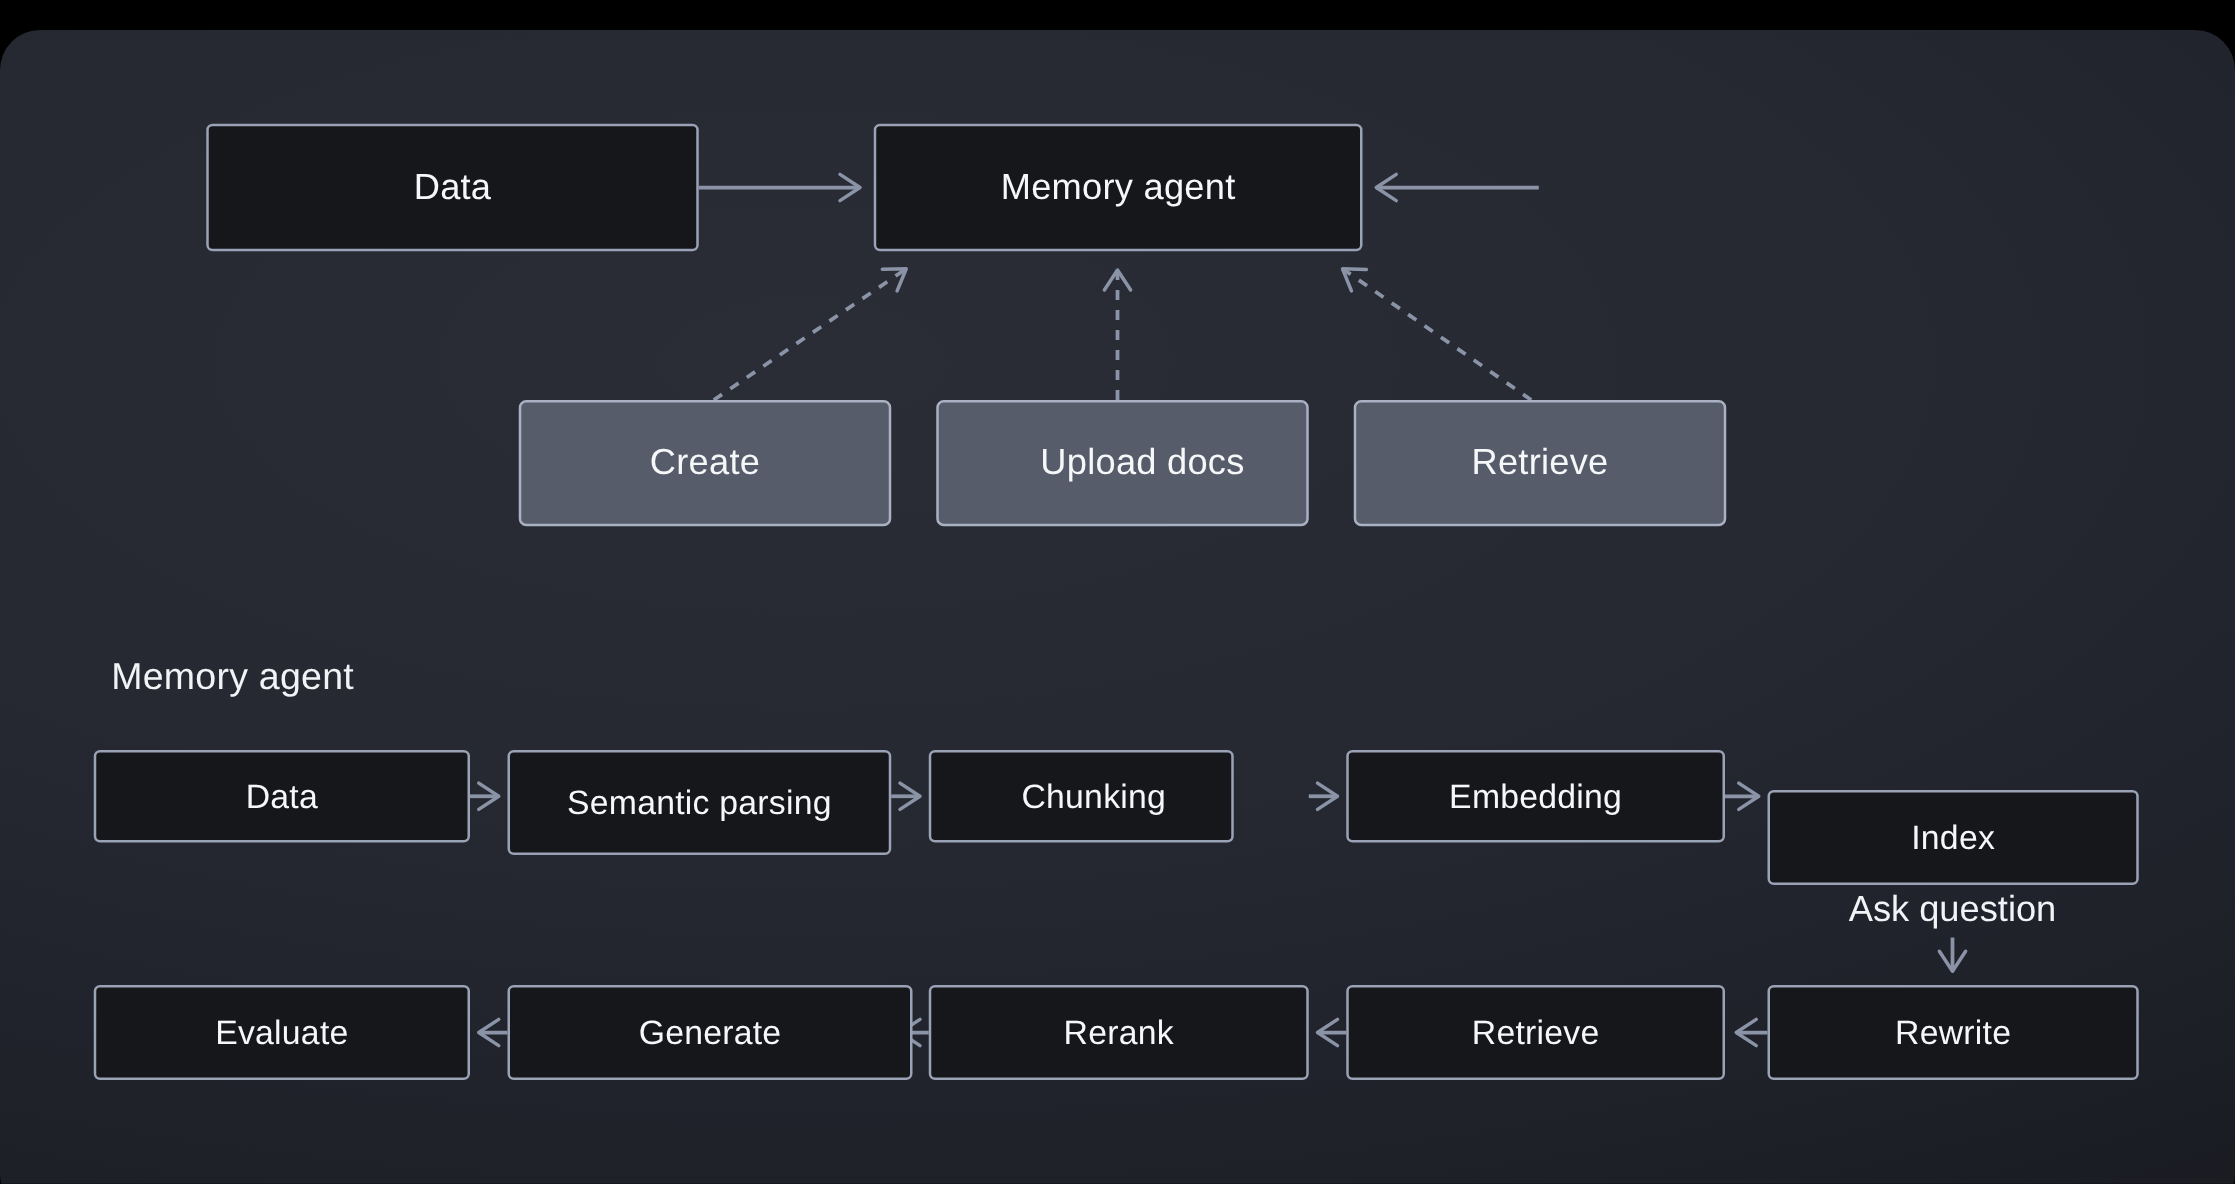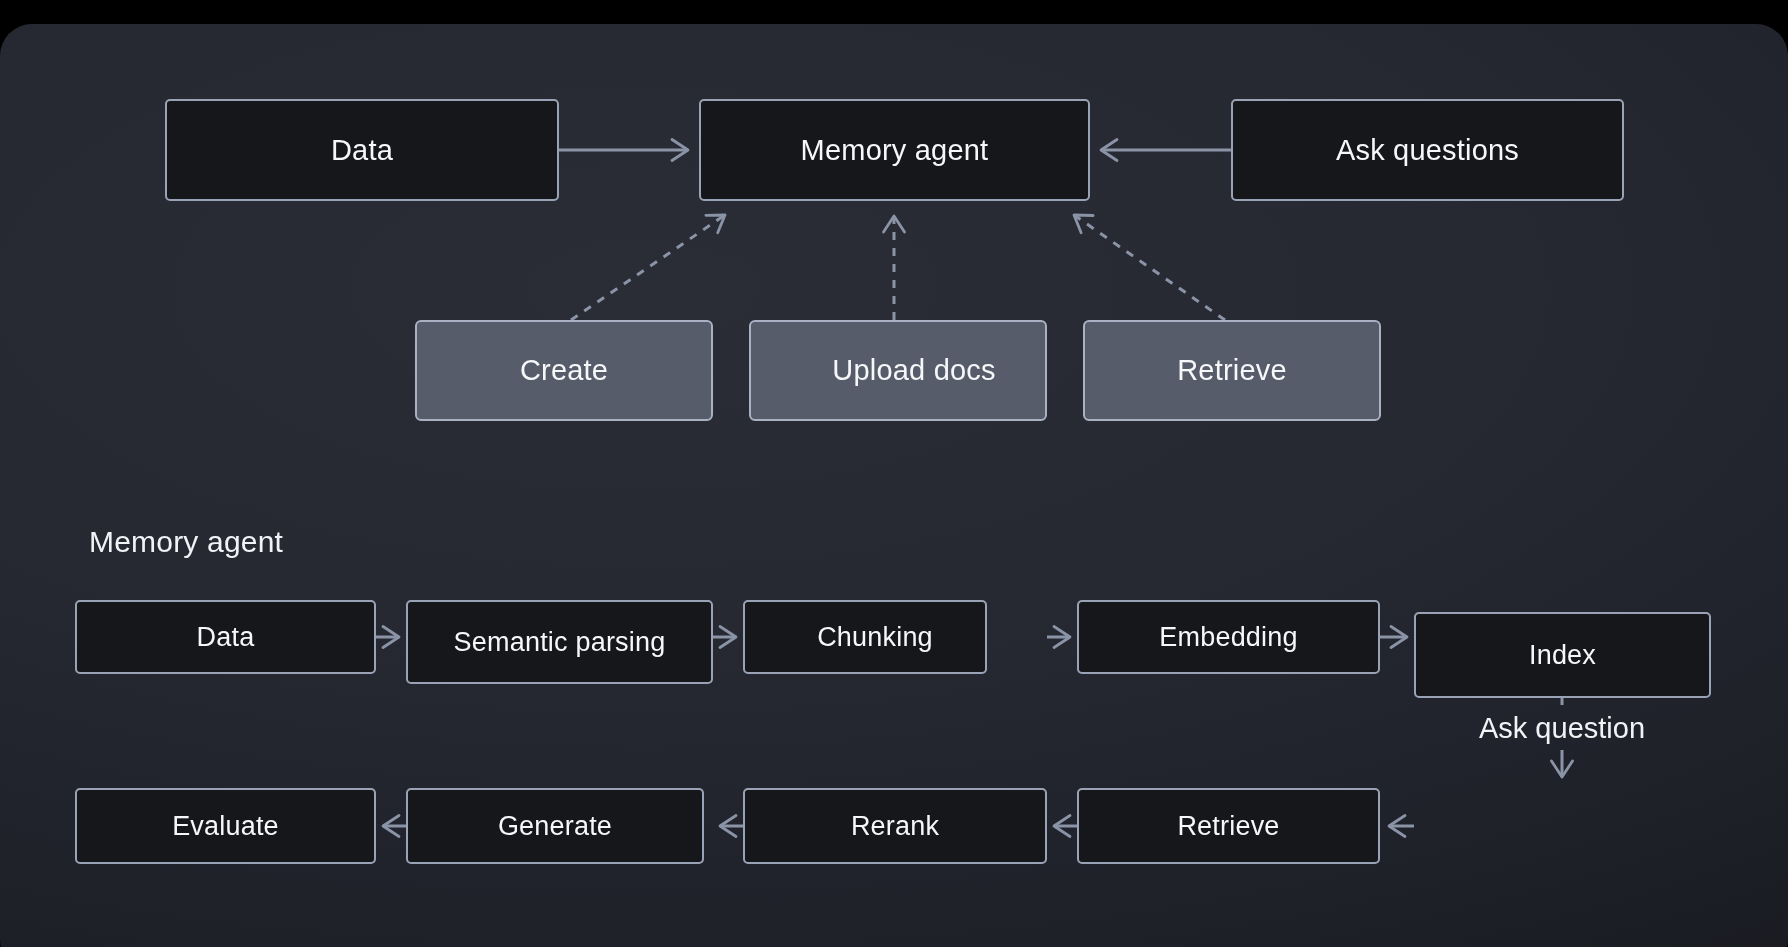--- a/index.html
+++ b/index.html
@@ -67,25 +67,25 @@
   #n-ask-questions  { left: 1231px; top: 75px;  width: 393px; height: 102px; }
   #n-create         { left: 415px;  top: 296px; width: 298px; height: 101px; }
   #n-upload-docs    { left: 749px;  top: 296px; width: 298px; height: 101px; padding-left: 32px; }
   #n-retrieve-top   { left: 1083px; top: 296px; width: 298px; height: 101px; }
 
   
   #n-data-b         { left: 75px;   top: 576px; width: 301px; height: 74px; }
   #n-semantic       { left: 406px;  top: 576px; width: 307px; height: 84px; }
   #n-chunking       { left: 743px;  top: 576px; width: 244px; height: 74px; padding-left: 20px; }
   #n-embedding      { left: 1077px; top: 576px; width: 303px; height: 74px; }
-  #n-index          { left: 1414px; top: 588px; width: 297px; height: 86px; }
+  #n-index          { left: 1414px; top: 608px; width: 297px; height: 76px; }
 
   
   #n-evaluate       { left: 75px;   top: 764px; width: 301px; height: 76px; }
-  #n-generate       { left: 406px;  top: 764px; width: 298px; height: 76px; }
+  #n-generate       { left: 406px;  top: 764px; width: 324px; height: 76px; }
   #n-rerank         { left: 743px;  top: 764px; width: 304px; height: 76px; }
   #n-retrieve-b     { left: 1077px; top: 764px; width: 303px; height: 76px; }
   #n-rewrite        { left: 1414px; top: 764px; width: 297px; height: 76px; }
 
   .section-label {
     position: absolute;
     left: 89px;
     top: 501px;
     font-size: 30px;
     color: #f2f3f6;
@@ -129,33 +129,33 @@
     <path class="edge-solid" d="M1562,726 L1562,753" marker-end="url(#chev)"></path>
 
     <path class="edge-solid" d="M1414,802 L1389,802" marker-end="url(#chev)"></path>
     <path class="edge-solid" d="M1077,802 L1054,802" marker-end="url(#chev)"></path>
     <path class="edge-solid" d="M743,802 L720,802" marker-end="url(#chev)"></path>
     <path class="edge-solid" d="M406,802 L383,802" marker-end="url(#chev)"></path>
   </svg>
 
   <div class="node dark" id="n-data-top">Data</div>
   <div class="node dark" id="n-memory-agent">Memory agent</div>
-  <div class="node dark" id="n-ask-questions">Ask questions</div>
   <div class="node light" id="n-create">Create</div>
   <div class="node light" id="n-upload-docs">Upload docs</div>
   <div class="node light" id="n-retrieve-top">Retrieve</div>
 
   <div class="section-label">Memory agent</div>
 
   <div class="node dark small" id="n-data-b">Data</div>
   <div class="node dark small" id="n-semantic">Semantic parsing</div>
   <div class="node dark small" id="n-chunking">Chunking</div>
   <div class="node dark small" id="n-embedding">Embedding</div>
   <div class="node dark small" id="n-index">Index</div>
 
   <div class="edge-label">Ask question</div>
 
   <div class="node dark small" id="n-evaluate">Evaluate</div>
   <div class="node dark small" id="n-generate">Generate</div>
   <div class="node dark small" id="n-rerank">Rerank</div>
   <div class="node dark small" id="n-retrieve-b">Retrieve</div>
+  <div class="node dark small" id="n-rewrite">Rewrite</div>
 
 </div>
 
 </body></html>

